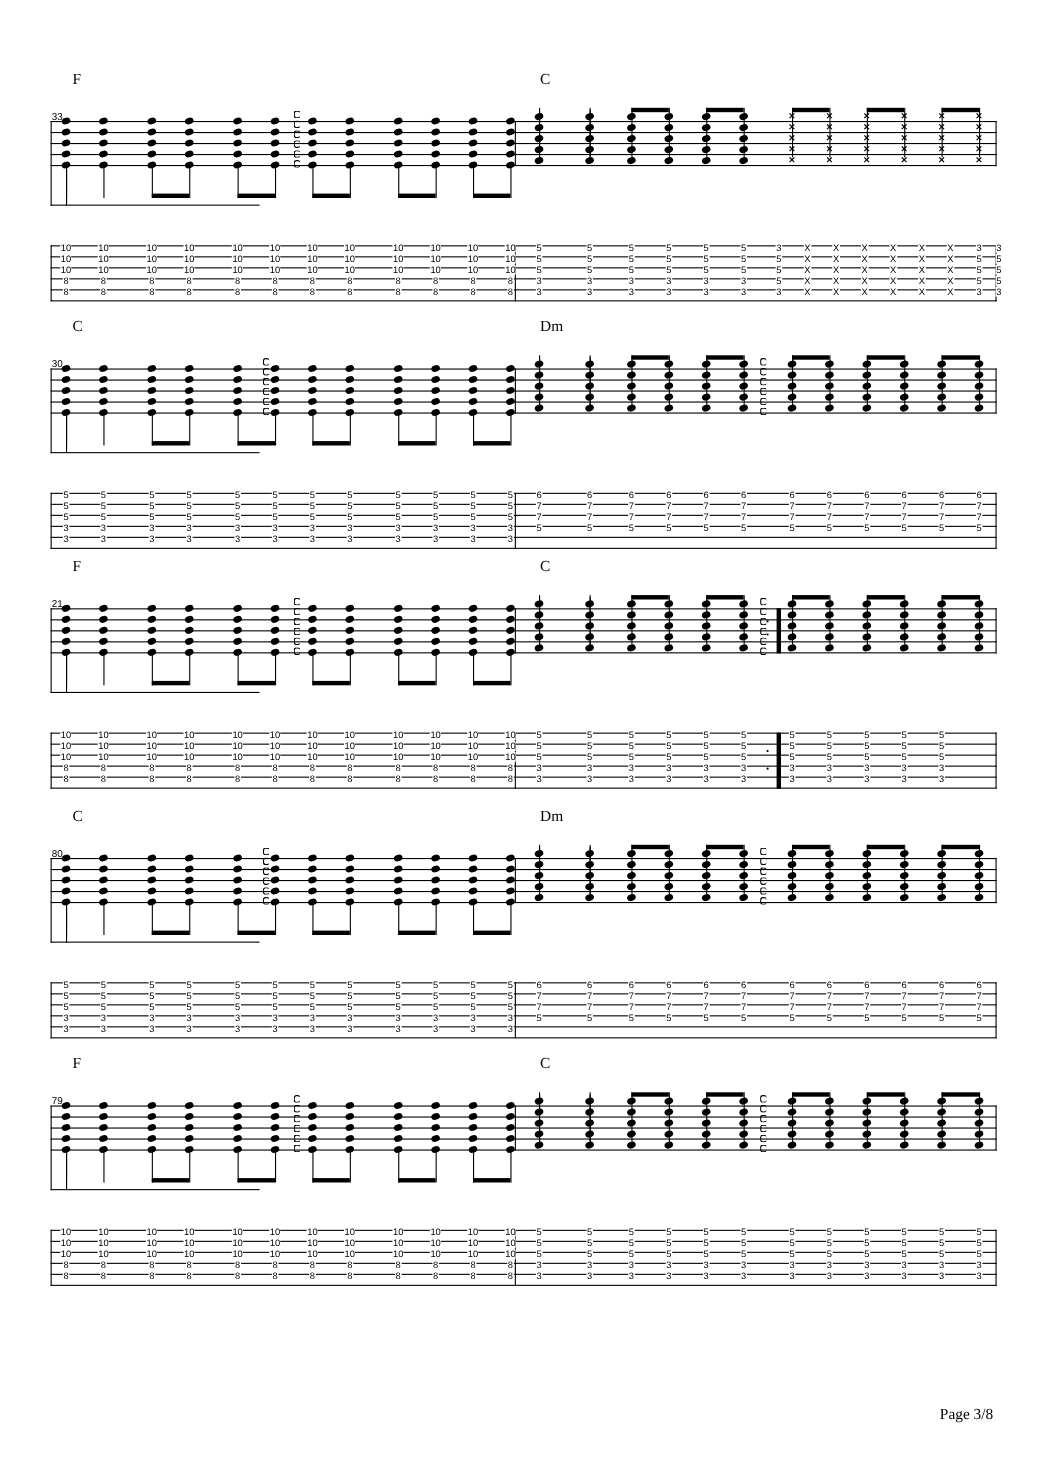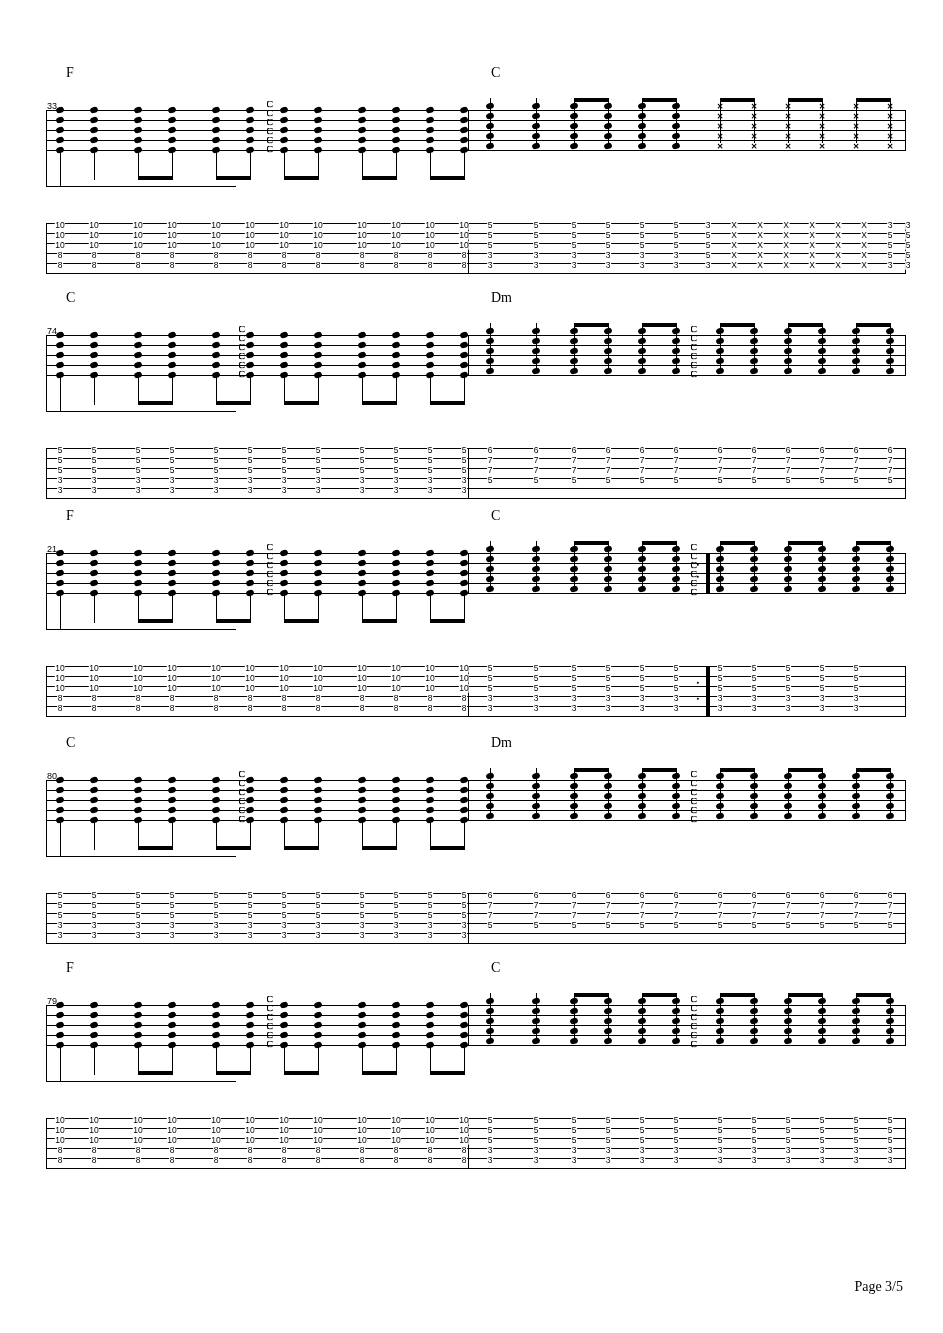--- a/index.html
+++ b/index.html
@@ -491,21 +491,21 @@
           <div class="tabnum" style="left: 766px; top: 42px;">X</div>
           <div class="tabnum" style="left: 792px; top: 42px;">X</div>
           <div class="tabnum" style="left: 818px; top: 42px;">X</div>
           <div class="tabnum" style="left: 844px; top: 42px;">3</div>
           <div class="tabnum" style="left: 862px; top: 42px;">3</div>
         </div>
       </div>
       <div class="system" style="top: 290px;">
         <div class="chord-label" style="left: 20px; top: 0px;">C</div>
         <div class="chord-label" style="left: 445px; top: 0px;">Dm</div>
-        <div class="measure-num" style="left: 1px; top: 36px;">74</div>
+        <div class="measure-num" style="left: 1px; top: 36px;">30</div>
         <div class="staff" style="top: 45px;">
           <div class="sline l0"></div>
           <div class="sline l1"></div>
           <div class="sline l2"></div>
           <div class="sline l3"></div>
           <div class="sline l4"></div>
           <div class="barline" style="left: 0px;"></div>
           <div class="barline" style="left: 422px;"></div>
           <div class="barline" style="left: 859px;"></div>
           <div class="stem-lead" style="left: 14px; top: 41px; height: 36px;"></div>
@@ -1734,14 +1734,14 @@
           <div class="tabnum" style="left: 844px; top: 32px;">3</div>
           <div class="tabnum" style="left: 674px; top: 42px;">3</div>
           <div class="tabnum" style="left: 708px; top: 42px;">3</div>
           <div class="tabnum" style="left: 742px; top: 42px;">3</div>
           <div class="tabnum" style="left: 776px; top: 42px;">3</div>
           <div class="tabnum" style="left: 810px; top: 42px;">3</div>
           <div class="tabnum" style="left: 844px; top: 42px;">3</div>
         </div>
       </div>
     </div>
-  <div class="page-footer">Page 3/5</div>
+  <div class="page-footer">Page 3/8</div>
 </div>
 
 </body></html>

